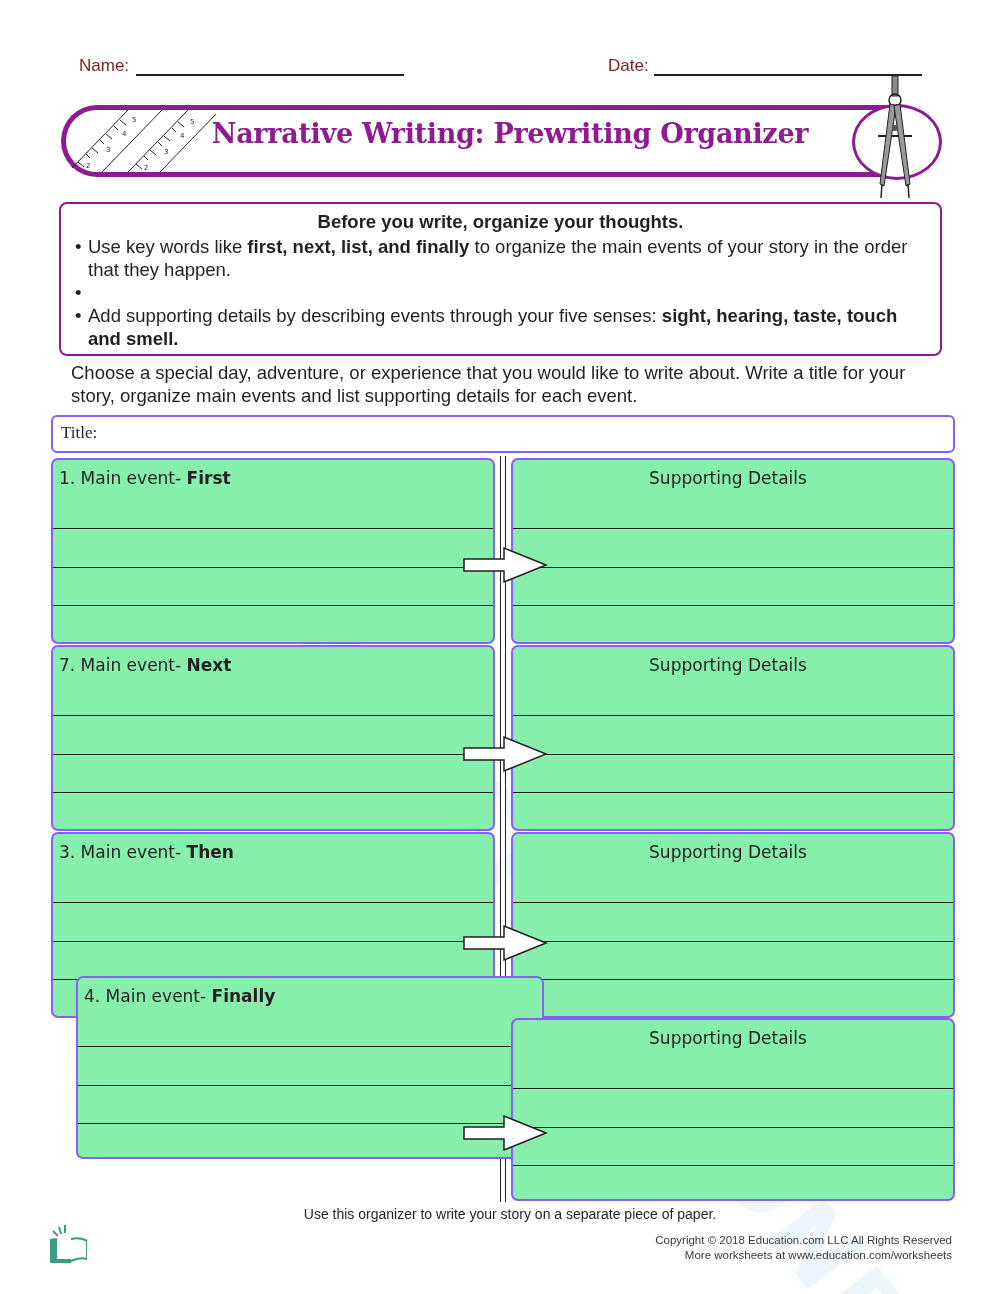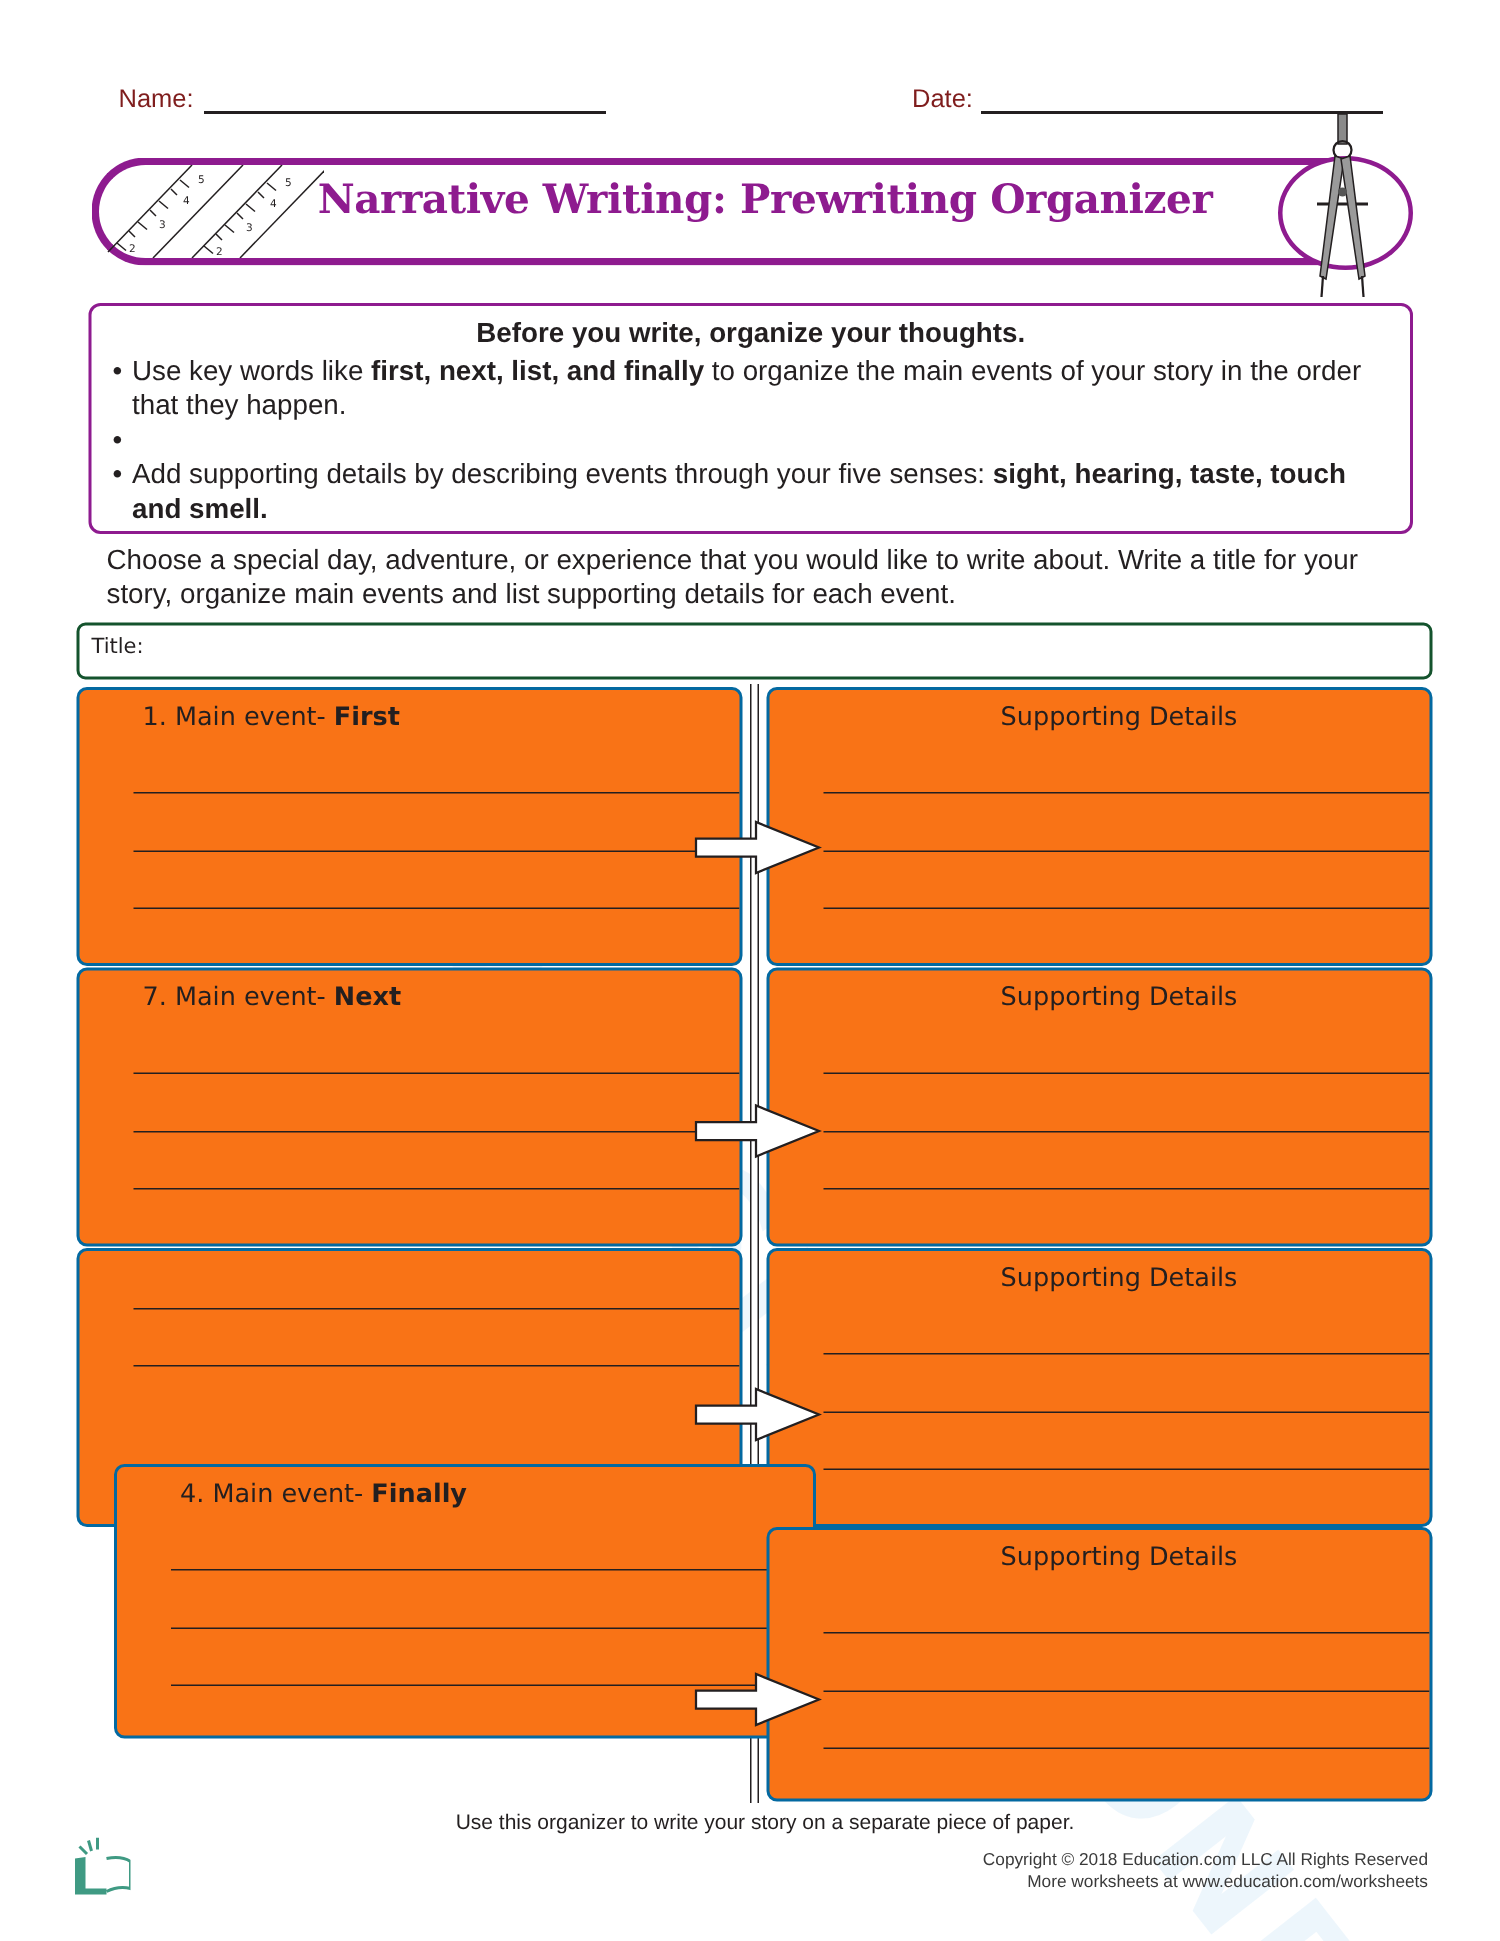--- a/index.html
+++ b/index.html
@@ -42,27 +42,28 @@
   .b { font-weight: bold; }
 
   .intro {
     left: 71px; top: 361px; width: 880px;
     font-family: "Liberation Sans", sans-serif; font-size: 18.5px; line-height: 23px;
   }
 
   
   .title-box {
     left: 51px; top: 415px; width: 904px; height: 38px;
-    border: 2px solid #14532d; border-radius: 6px; padding: 6px 0 0 8px;
-    font-size: 14px;
+    border: 2px solid #8b5cf6; border-radius: 6px; padding: 6px 0 0 8px;
+    font-size: 17px;
+    font-family: Liberation Serif, serif;
   }
 
   
   .block {
-    border: 2px solid #0369a1; border-radius: 7px; background: #f97316; overflow: hidden; padding-left: 36px;
+    border: 2px solid #8b5cf6; border-radius: 7px; background: #86efac; overflow: hidden;
   }
   .block .head { height: 69px; border-bottom: 1.5px solid #231f20; padding: 8px 0 0 6px; font-size: 17px; }
   .block .row { height: 38.5px; border-bottom: 1.5px solid #231f20; }
   .block .row:last-child { border-bottom: none; }
   .block.right .head { text-align: center; padding-left: 0; padding-right: 10px; }
 
   .spine { left: 500px; top: 456px; width: 6px; height: 746px; border-left: 1.5px solid #231f20; border-right: 1.5px solid #231f20; background: #fff; }
 
   .footer-note { left: 0; top: 1206px; width: 1000px; text-align: center; font-family: "Liberation Sans", sans-serif; font-size: 14px; padding-left: 20px; }
   .logo { left: 47px; top: 1225px; }
@@ -171,20 +172,21 @@
   <div class="row"></div>
 </div>
 <div class="abs block right" style="left:511px; top:645px; width:444px; height:186px;">
   <div class="head">Supporting Details</div>
   <div class="row"></div>
   <div class="row"></div>
   <div class="row"></div>
 </div>
 
 <div class="abs block" style="left:51px; top:832px; width:444px; height:186px;">
+  <div class="head"><span>3. Main event- </span><b>Then</b></div>
   <div class="row"></div>
   <div class="row"></div>
   <div class="row"></div>
 </div>
 <div class="abs block right" style="left:511px; top:832px; width:444px; height:186px;">
   <div class="head">Supporting Details</div>
   <div class="row"></div>
   <div class="row"></div>
   <div class="row"></div>
 </div>

